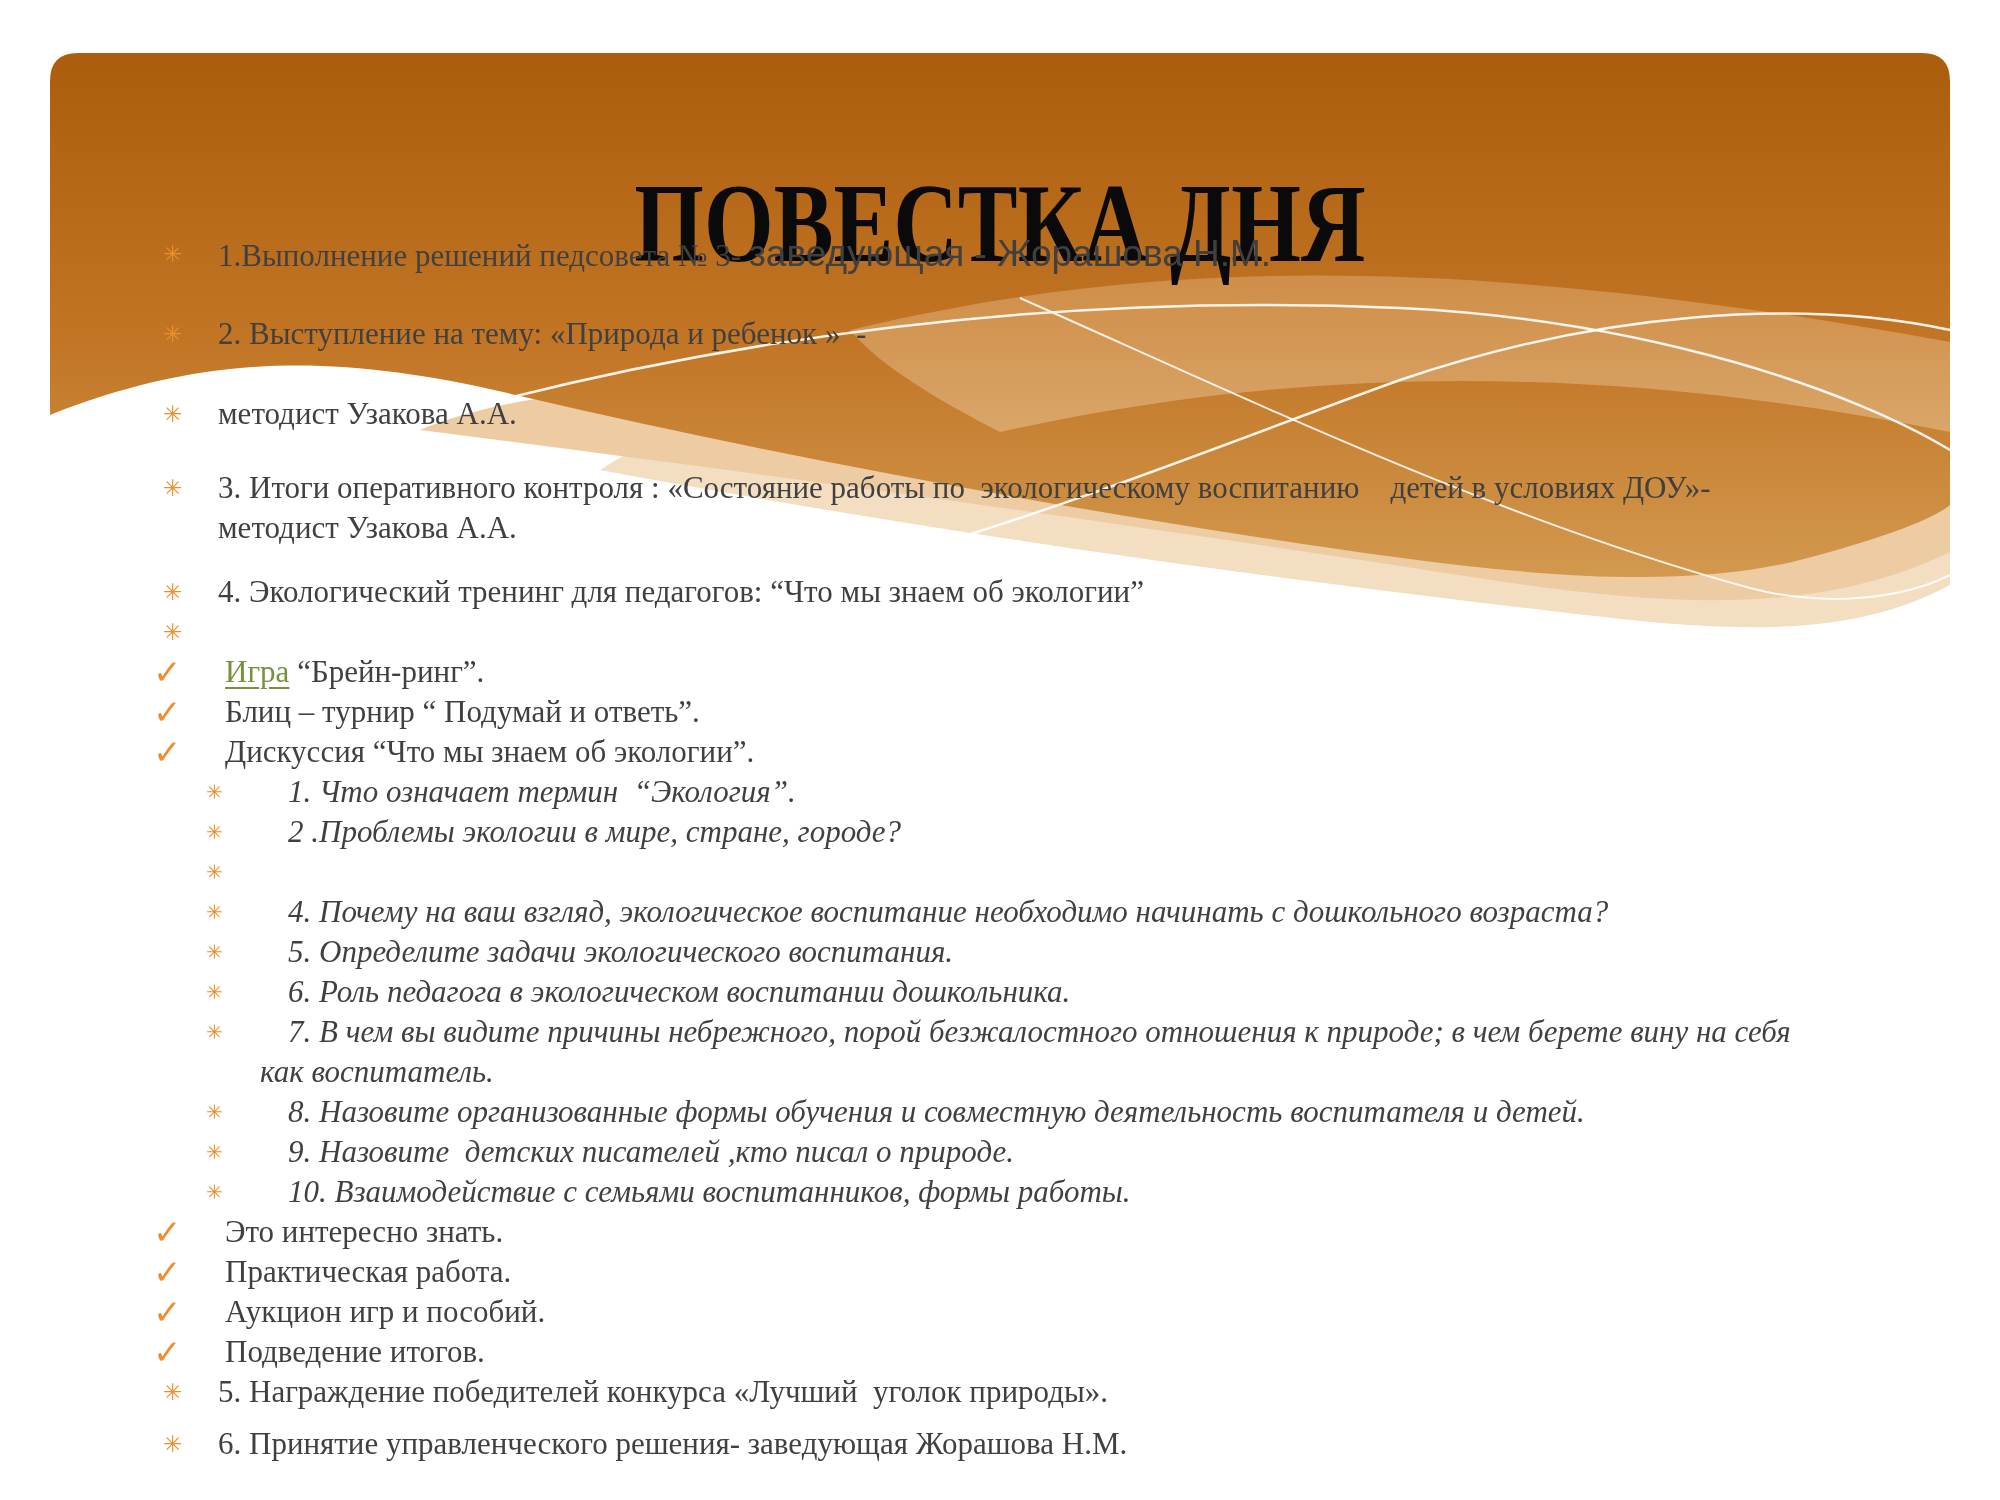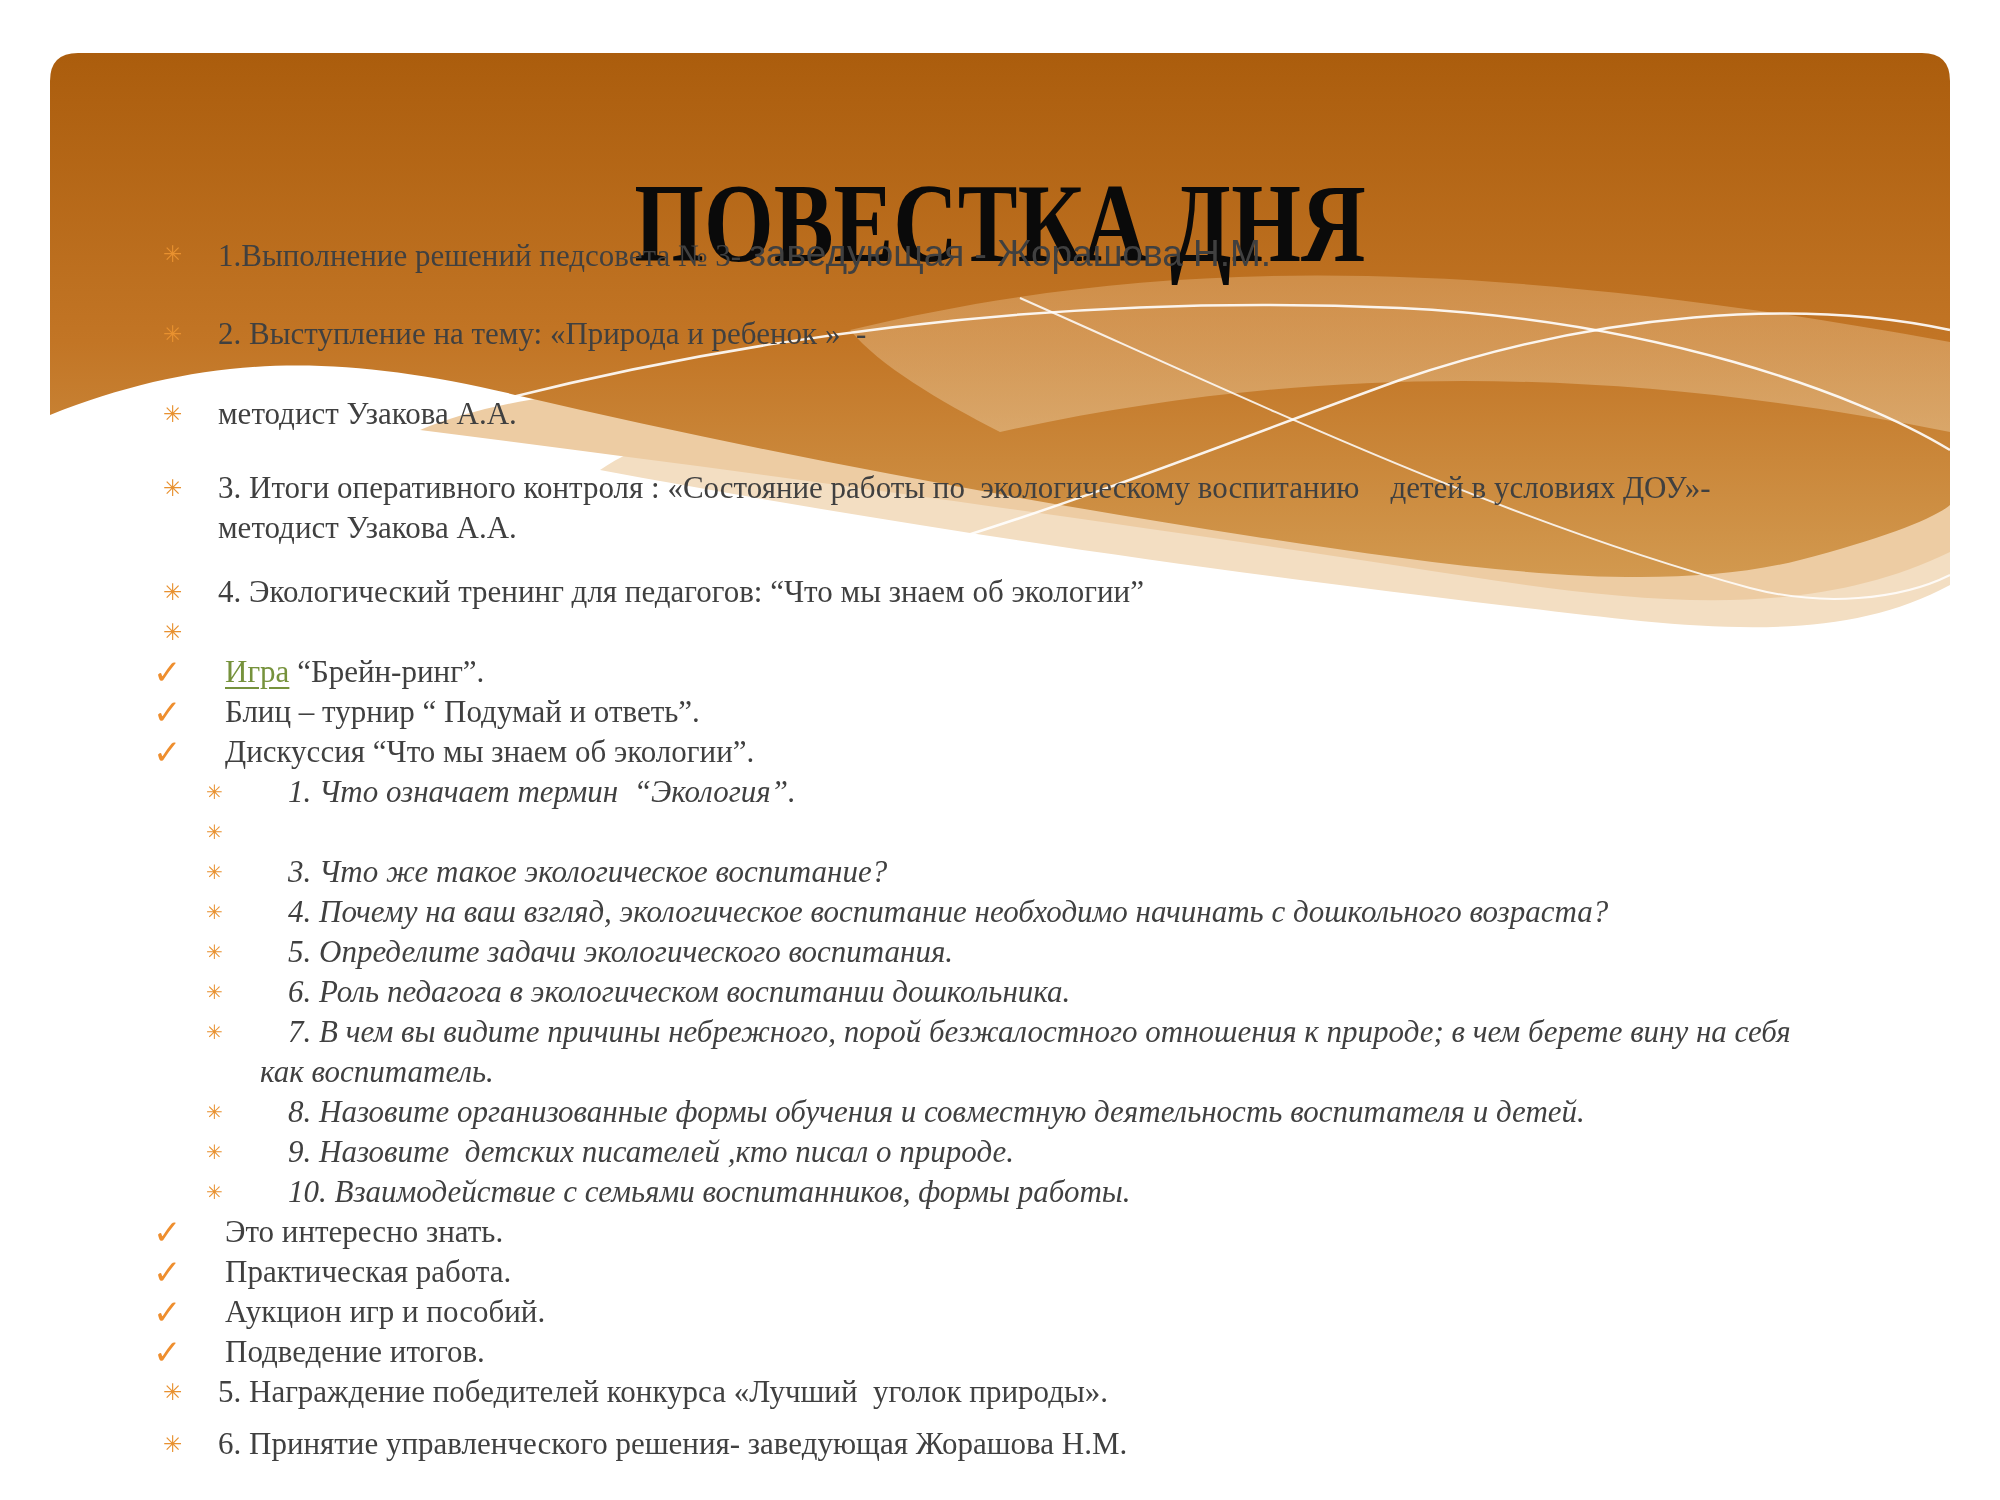--- a/index.html
+++ b/index.html
@@ -138,24 +138,24 @@
       <div class="row check">
         <span class="marker">✓</span>
         <span class="text"><span class="run-b">Дискуссия “Что мы знаем об экологии”.</span></span>
       </div>
       <div class="row sub">
         <span class="marker">✳</span>
         <span class="text"><span class="run-i">1. Что означает термин  “Экология”.</span></span>
       </div>
       <div class="row sub">
         <span class="marker">✳</span>
-      </div>
-      <div class="row sub">
-        <span class="marker">✳</span>
-        <span class="text"><span class="run-i">3. Что же такое экологическое воспитание?</span></span>
+        <span class="text"><span class="run-i">2 .Проблемы экологии в мире, стране, городе?</span></span>
+      </div>
+      <div class="row sub">
+        <span class="marker">✳</span>
       </div>
       <div class="row sub">
         <span class="marker">✳</span>
         <span class="text"><span class="run-i">4. Почему на ваш взгляд, экологическое воспитание необходимо начинать с дошкольного возраста?</span></span>
       </div>
       <div class="row sub">
         <span class="marker">✳</span>
         <span class="text"><span class="run-i">5. Определите задачи экологического воспитания.</span></span>
       </div>
       <div class="row sub">

